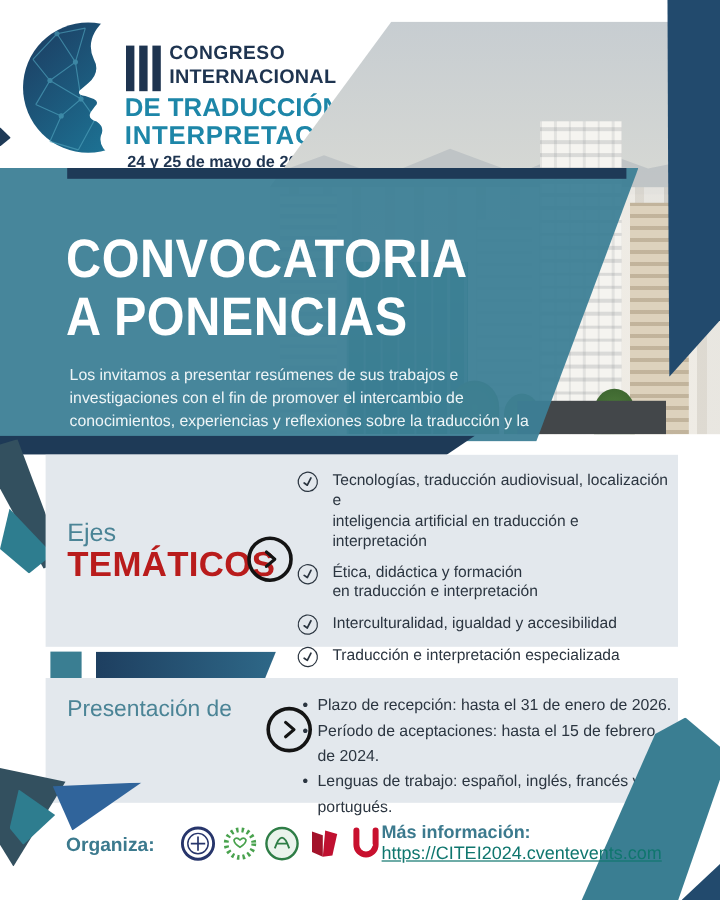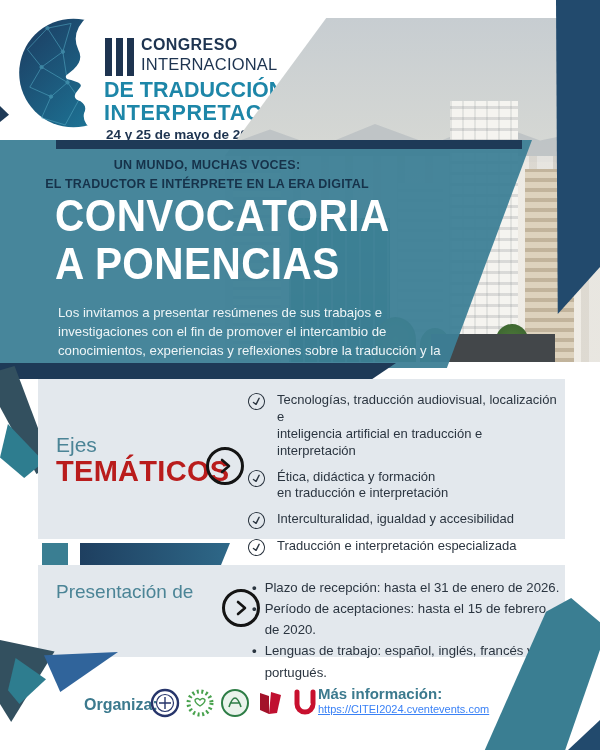--- a/index.html
+++ b/index.html
@@ -4,21 +4,21 @@
 <style>
   html,body{margin:0;padding:0;}
   body{font-family:"Liberation Sans", sans-serif; background:#9aa0a6;}
   .page{position:relative;width:600px;height:750px;background:#ffffff;overflow:hidden;margin:0 auto;}
 
   
   .logo-globe{position:absolute;left:18px;top:14px;width:118px;height:118px;}
   .edition-bars{position:absolute;left:105px;top:38px;display:flex;gap:4px;}
   .edition-bars span{display:block;width:7px;height:38px;background:#1e3450;}
   .t-line1{position:absolute;left:141px;top:36px;font-size:16px;font-weight:bold;color:#1e3450;letter-spacing:.4px;}
-  .t-line2{position:absolute;left:141px;top:55px;font-size:16.5px;font-weight:normal;color:#1e3450;letter-spacing:.2px;}
+  .t-line2{position:absolute;left:141px;top:55px;font-size:16.5px;font-weight:bold;color:#1e3450;letter-spacing:.2px;}
   .t-line3{position:absolute;left:104px;top:78px;font-size:21.5px;font-weight:bold;color:#1d86a8;}
   .t-line4{position:absolute;left:104px;top:101px;font-size:21.5px;font-weight:bold;color:#1d86a8;letter-spacing:.6px;}
   .t-dates{position:absolute;left:106px;top:127px;font-size:13.5px;font-weight:bold;color:#1e3450;}
   .corner-sliver{position:absolute;left:0;top:106px;width:9px;height:16px;background:#1e3a57;clip-path:polygon(0 0,100% 55%,0 100%);}
 
   
   .photo{position:absolute;left:225px;top:18px;width:375px;height:344px;
     clip-path:polygon(27% 0,100% 0,100% 100%,0 100%,0 40%);
     background:linear-gradient(#c7cdd1 0%,#d6d8d4 38%,#e6e1d6 55%,#e8e4da 100%);}
   .photo *{position:absolute;}
@@ -80,21 +80,21 @@
     clip-path:polygon(100% 0,100% 100%,0 100%);}
 
   
   .chip-teal{position:absolute;left:42px;top:543px;width:26px;height:22px;background:#3a7e92;}
   .chip-navy{position:absolute;left:80px;top:543px;width:150px;height:22px;
     background:linear-gradient(90deg,#1e3f60,#2e6888);clip-path:polygon(0 0,100% 0,94% 100%,0 100%);}
 
   
   .panel{position:absolute;left:38px;width:527px;background:#e3e8ed;}
   .panel-ejes{top:379px;height:160px;}
-  .panel-prop{top:565px;height:92px;}
+  .panel-prop{top:565px;height:104px;}
   .ejes-head{position:absolute;left:18px;top:54px;line-height:1.1;}
   .prop-head{position:absolute;left:18px;top:16px;line-height:1.15;}
   .head-light{display:block;font-size:21px;color:#4b8496;}
   .head-bold{display:block;font-size:29px;font-weight:bold;color:#b91c1c;letter-spacing:.3px;}
   .prop-head .head-light{font-size:19px;}
   .arrow-circle{position:absolute;width:38px;height:38px;border:3px solid #141414;border-radius:50%;
     display:flex;align-items:center;justify-content:center;background:transparent;box-sizing:border-box;}
   .ac-ejes{left:168px;top:68px;}
   .ac-prop{left:184px;top:24px;}
   .arrow-circle svg{display:block;}
@@ -102,25 +102,25 @@
   .check-item{display:flex;gap:12px;align-items:flex-start;}
   .check-icon{flex:0 0 17px;width:17px;height:17px;margin-top:1px;border:1.7px solid #2b3540;border-radius:50%;
     box-sizing:border-box;display:flex;align-items:center;justify-content:center;transform:rotate(-10deg);}
   .check-icon svg{display:block;}
   .check-text{font-size:13px;line-height:1.3;color:#2b3540;white-space:pre-line;}
   .bullet-list{position:absolute;left:214px;top:12px;width:310px;color:#2b3540;font-size:13.2px;line-height:1.6;}
   .bullet-item{display:flex;gap:8px;}
   .bullet-dot{font-weight:bold;}
 
   
-  .organiza{position:absolute;left:84px;top:696px;font-size:16px;font-weight:bold;color:#3c7a8e;}
+  .organiza{position:absolute;left:55px;top:696px;font-size:16px;font-weight:bold;color:#3c7a8e;}
   .logos{position:absolute;left:150px;top:688px;display:flex;gap:5px;align-items:center;}
   .logos .lg{width:30px;height:30px;display:block;}
   .masinfo-label{position:absolute;left:318px;top:685px;font-size:15px;font-weight:bold;color:#3c7a8e;}
-  .masinfo-link{position:absolute;left:318px;top:703px;font-size:11px;color:#3b82f6;text-decoration:underline;}
+  .masinfo-link{position:absolute;left:318px;top:703px;font-size:15px;color:#0f766e;text-decoration:underline;}
 </style>
 </head>
 <body>
 
 <div class="page">
 
   <svg class="logo-globe" viewBox="0 0 100 100">
     <defs>
       <linearGradient id="gl" x1="0" y1="0" x2="1" y2="1">
         <stop offset="0" stop-color="#1c3a5f"></stop>
@@ -161,24 +161,20 @@
     <div class="bld b5"></div>
     <div class="tree1"></div>
     <div class="tree2"></div>
     <div class="tree3"></div>
     <div class="base-dark"></div>
   </div>
   <div class="right-band"></div>
 
   <div class="hero-overlay"></div>
   <div class="hero-topstrip"></div>
-  <div class="tagline">
-    <span>UN MUNDO, MUCHAS VOCES:</span><br>
-    <span>EL TRADUCTOR E INTÉRPRETE EN LA ERA DIGITAL</span>
-  </div>
   <div class="headline">
     <div>CONVOCATORIA</div>
     <div>A PONENCIAS</div>
   </div>
   <div class="hero-desc">Los invitamos a presentar resúmenes de sus trabajos e investigaciones con el fin de promover el intercambio de conocimientos, experiencias y reflexiones sobre la traducción y la interpretación.</div>
   <div class="hero-botstrip"></div>
 
   <div class="wedge w-mid-slate"></div>
   <div class="wedge w-mid-teal"></div>
 
@@ -250,21 +246,21 @@
           <polyline points="7,4 14,10 7,16" fill="none" stroke="#141414" stroke-width="2.6" stroke-linecap="round" stroke-linejoin="round"></polyline>
         </svg>
     </div>
     <div class="bullet-list">
       <div class="bullet-item">
         <span class="bullet-dot">•</span>
         <span>Plazo de recepción: hasta el 31 de enero de 2026.</span>
       </div>
       <div class="bullet-item">
         <span class="bullet-dot">•</span>
-        <span>Período de aceptaciones: hasta el 15 de febrero de 2020.</span>
+        <span>Período de aceptaciones: hasta el 15 de febrero de 2024.</span>
       </div>
       <div class="bullet-item">
         <span class="bullet-dot">•</span>
         <span>Lenguas de trabajo: español, inglés, francés y portugués.</span>
       </div>
     </div>
   </div>
 
   <div class="wedge w-bot-slate"></div>
   <div class="wedge w-bot-teal"></div>

